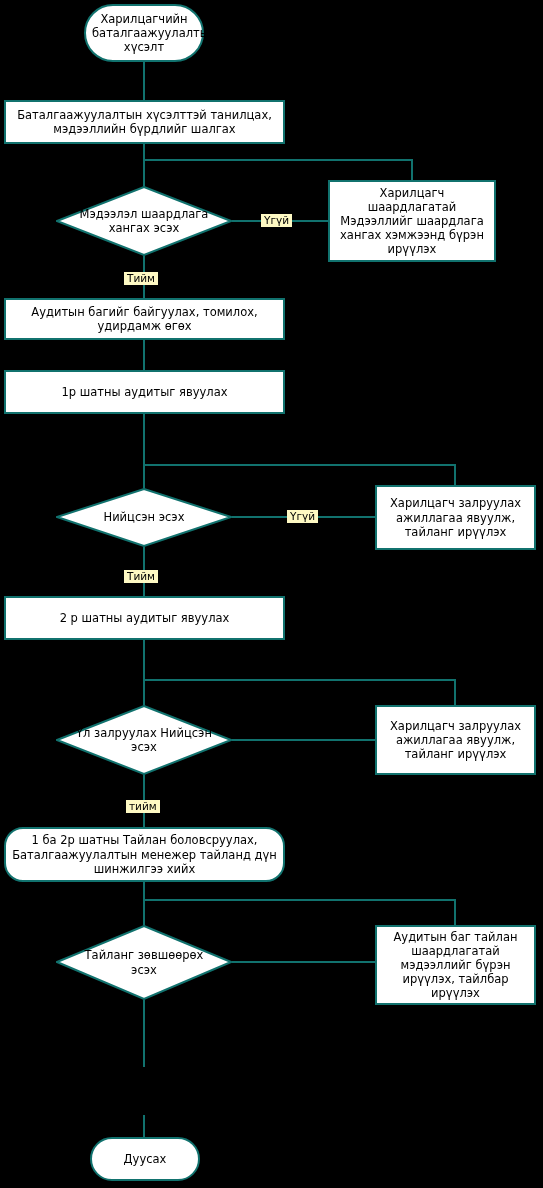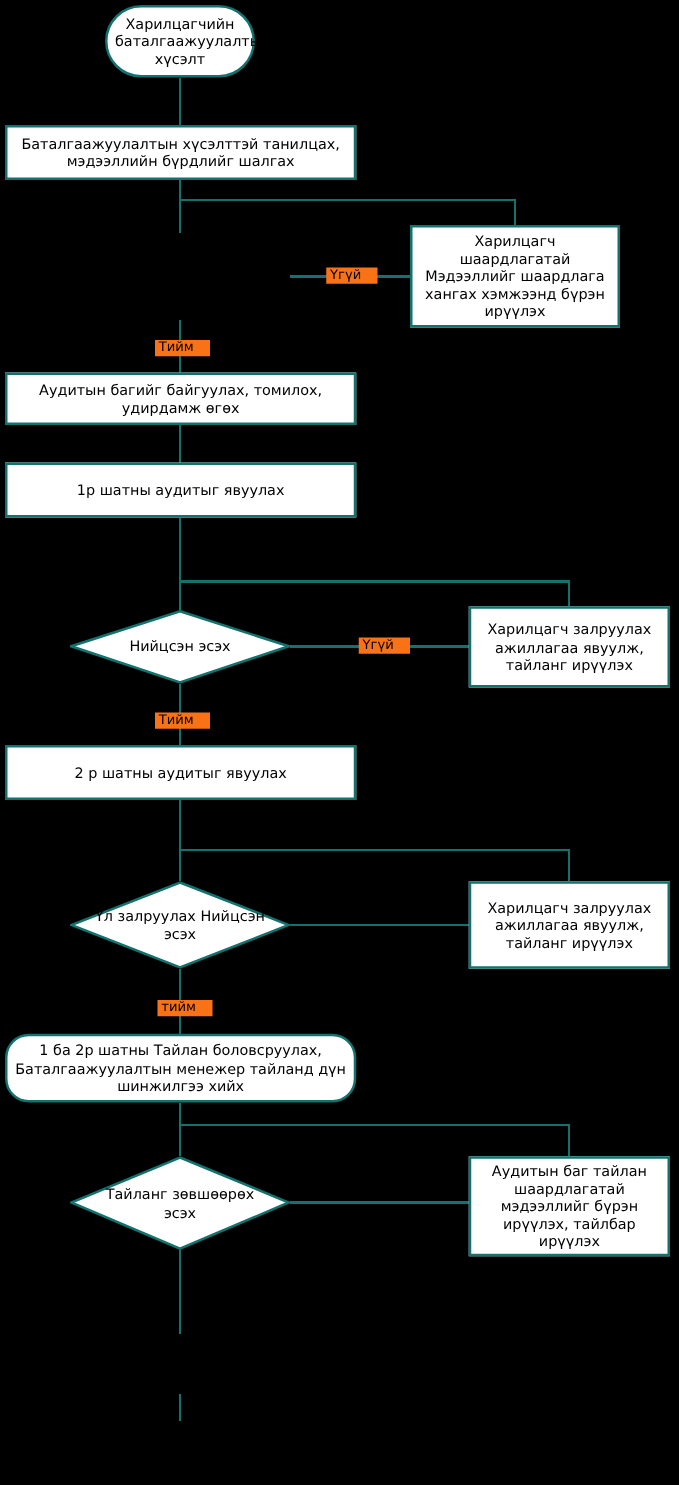--- a/index.html
+++ b/index.html
@@ -61,25 +61,25 @@
     z-index:3;
     text-align:center;
     font-size:11.5px;
     color:#000;
     white-space:pre-line;
     line-height:1.25;
     max-width:78%;
   }
   .edge-label{
     position:absolute;
-    background:#f97316;
+    background:#fef9c3;
     color:#000;
     font-size:10.5px;
     line-height:1.1;
-    padding:1px 13px 0 3px;
+    padding:1px 3px 0 3px;
     z-index:4;
     white-space:nowrap;
   }
 </style>
 </head>
 <body>
 
 <div id="canvas">
 
   <svg id="wires" viewBox="0 0 543 1188" xmlns="http://www.w3.org/2000/svg">
@@ -123,20 +123,26 @@
   </svg>
 
   <div class="node terminator" style="left:84px; top:4px; width:120px; height:58px;">
     <span class="txt">Харилцагчийн баталгаажуулалтын хүсэлт</span>
   </div>
 
   <div class="node process" style="left:4px; top:100px; width:281px; height:44px;">
     <span class="txt">Баталгаажуулалтын хүсэлттэй танилцах, мэдээллийн бүрдлийг шалгах</span>
   </div>
 
+  <div class="decision-wrap" style="left:56px; top:186px; width:176px; height:70px;">
+    <svg class="dia" width="176" height="70" xmlns="http://www.w3.org/2000/svg">
+      <polygon points="88,1 175,35 88,69 1,35" fill="#ffffff" stroke="#11726e" stroke-width="2"></polygon>
+    </svg>
+    <span class="dtxt">Мэдээлэл шаардлага хангах эсэх</span>
+  </div>
   <div class="edge-label" style="left:261px; top:214px;">Үгүй</div>
 
   <div class="node process" style="left:328px; top:180px; width:168px; height:82px;">
     <span class="txt">Харилцагч шаардлагатай Мэдээллийг шаардлага хангах хэмжээнд  бүрэн ирүүлэх</span>
   </div>
 
   <div class="edge-label" style="left:124px; top:272px;">Тийм</div>
 
   <div class="node process" style="left:4px; top:298px; width:281px; height:42px;">
     <span class="txt">Аудитын багийг байгуулах, томилох, удирдамж өгөх</span>
@@ -186,14 +192,17 @@
       <polygon points="88,1 175,37 88,74 1,37" fill="#ffffff" stroke="#11726e" stroke-width="2"></polygon>
     </svg>
     <span class="dtxt">Тайланг зөвшөөрөх эсэх</span>
   </div>
 
   <div class="node process" style="left:375px; top:925px; width:161px; height:80px;">
     <span class="txt">Аудитын баг тайлан шаардлагатай мэдээллийг бүрэн ирүүлэх, тайлбар ирүүлэх</span>
   </div>
 
 
+  <div class="node terminator" style="left:90px; top:1137px; width:110px; height:44px;">
+    <span class="txt">Дуусах</span>
+  </div>
 
 </div>
 
 </body></html>

